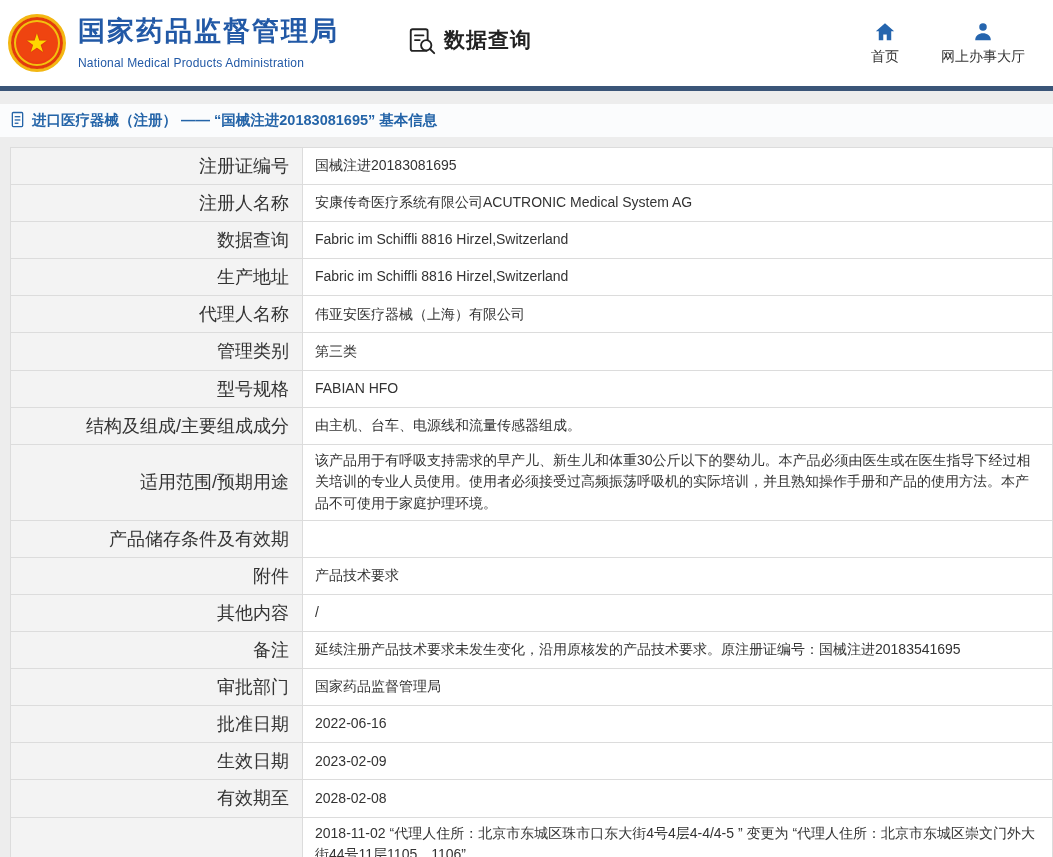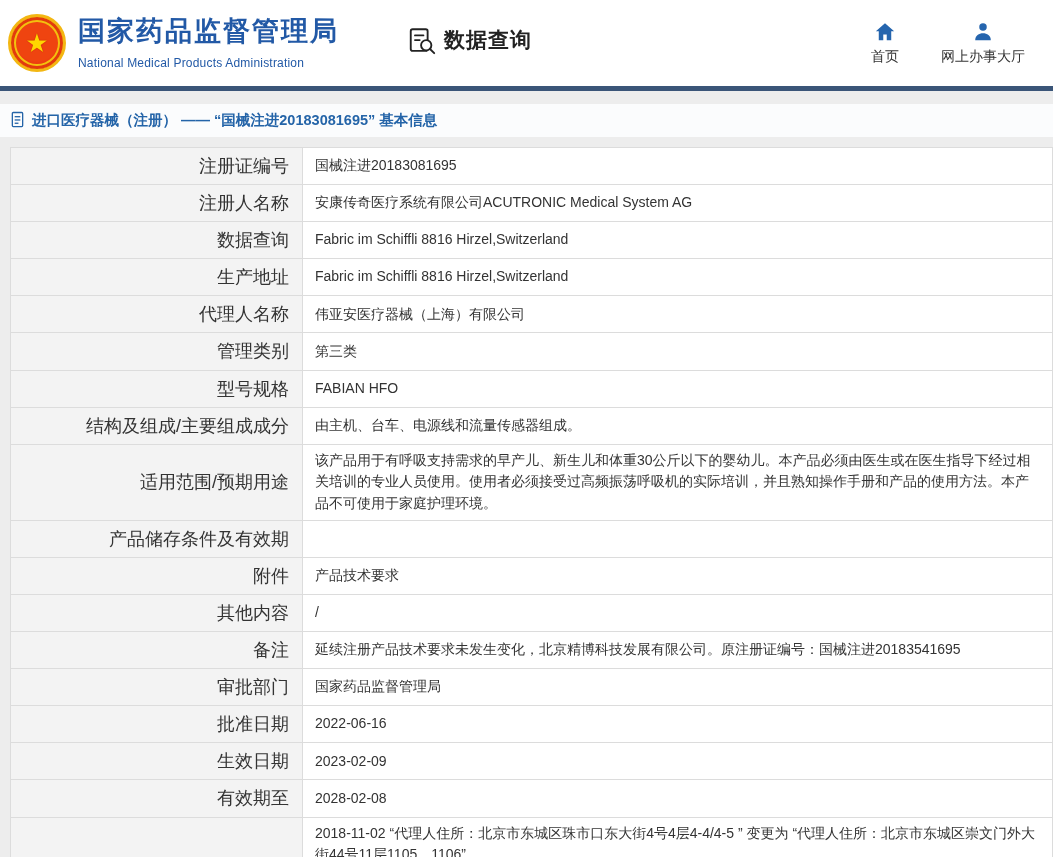--- a/index.html
+++ b/index.html
@@ -175,21 +175,21 @@
         <tr>
           <th>附件</th>
           <td>产品技术要求</td>
         </tr>
         <tr>
           <th>其他内容</th>
           <td>/</td>
         </tr>
         <tr>
           <th>备注</th>
-          <td>延续注册产品技术要求未发生变化，北京精博科技发展有限公司。原注册证编号：国械注进20183541695</td>
+          <td>延续注册产品技术要求未发生变化，沿用原核发的产品技术要求。原注册证编号：国械注进20183541695</td>
         </tr>
         <tr>
           <th>审批部门</th>
           <td>国家药品监督管理局</td>
         </tr>
         <tr>
           <th>批准日期</th>
           <td>2022-06-16</td>
         </tr>
         <tr>

